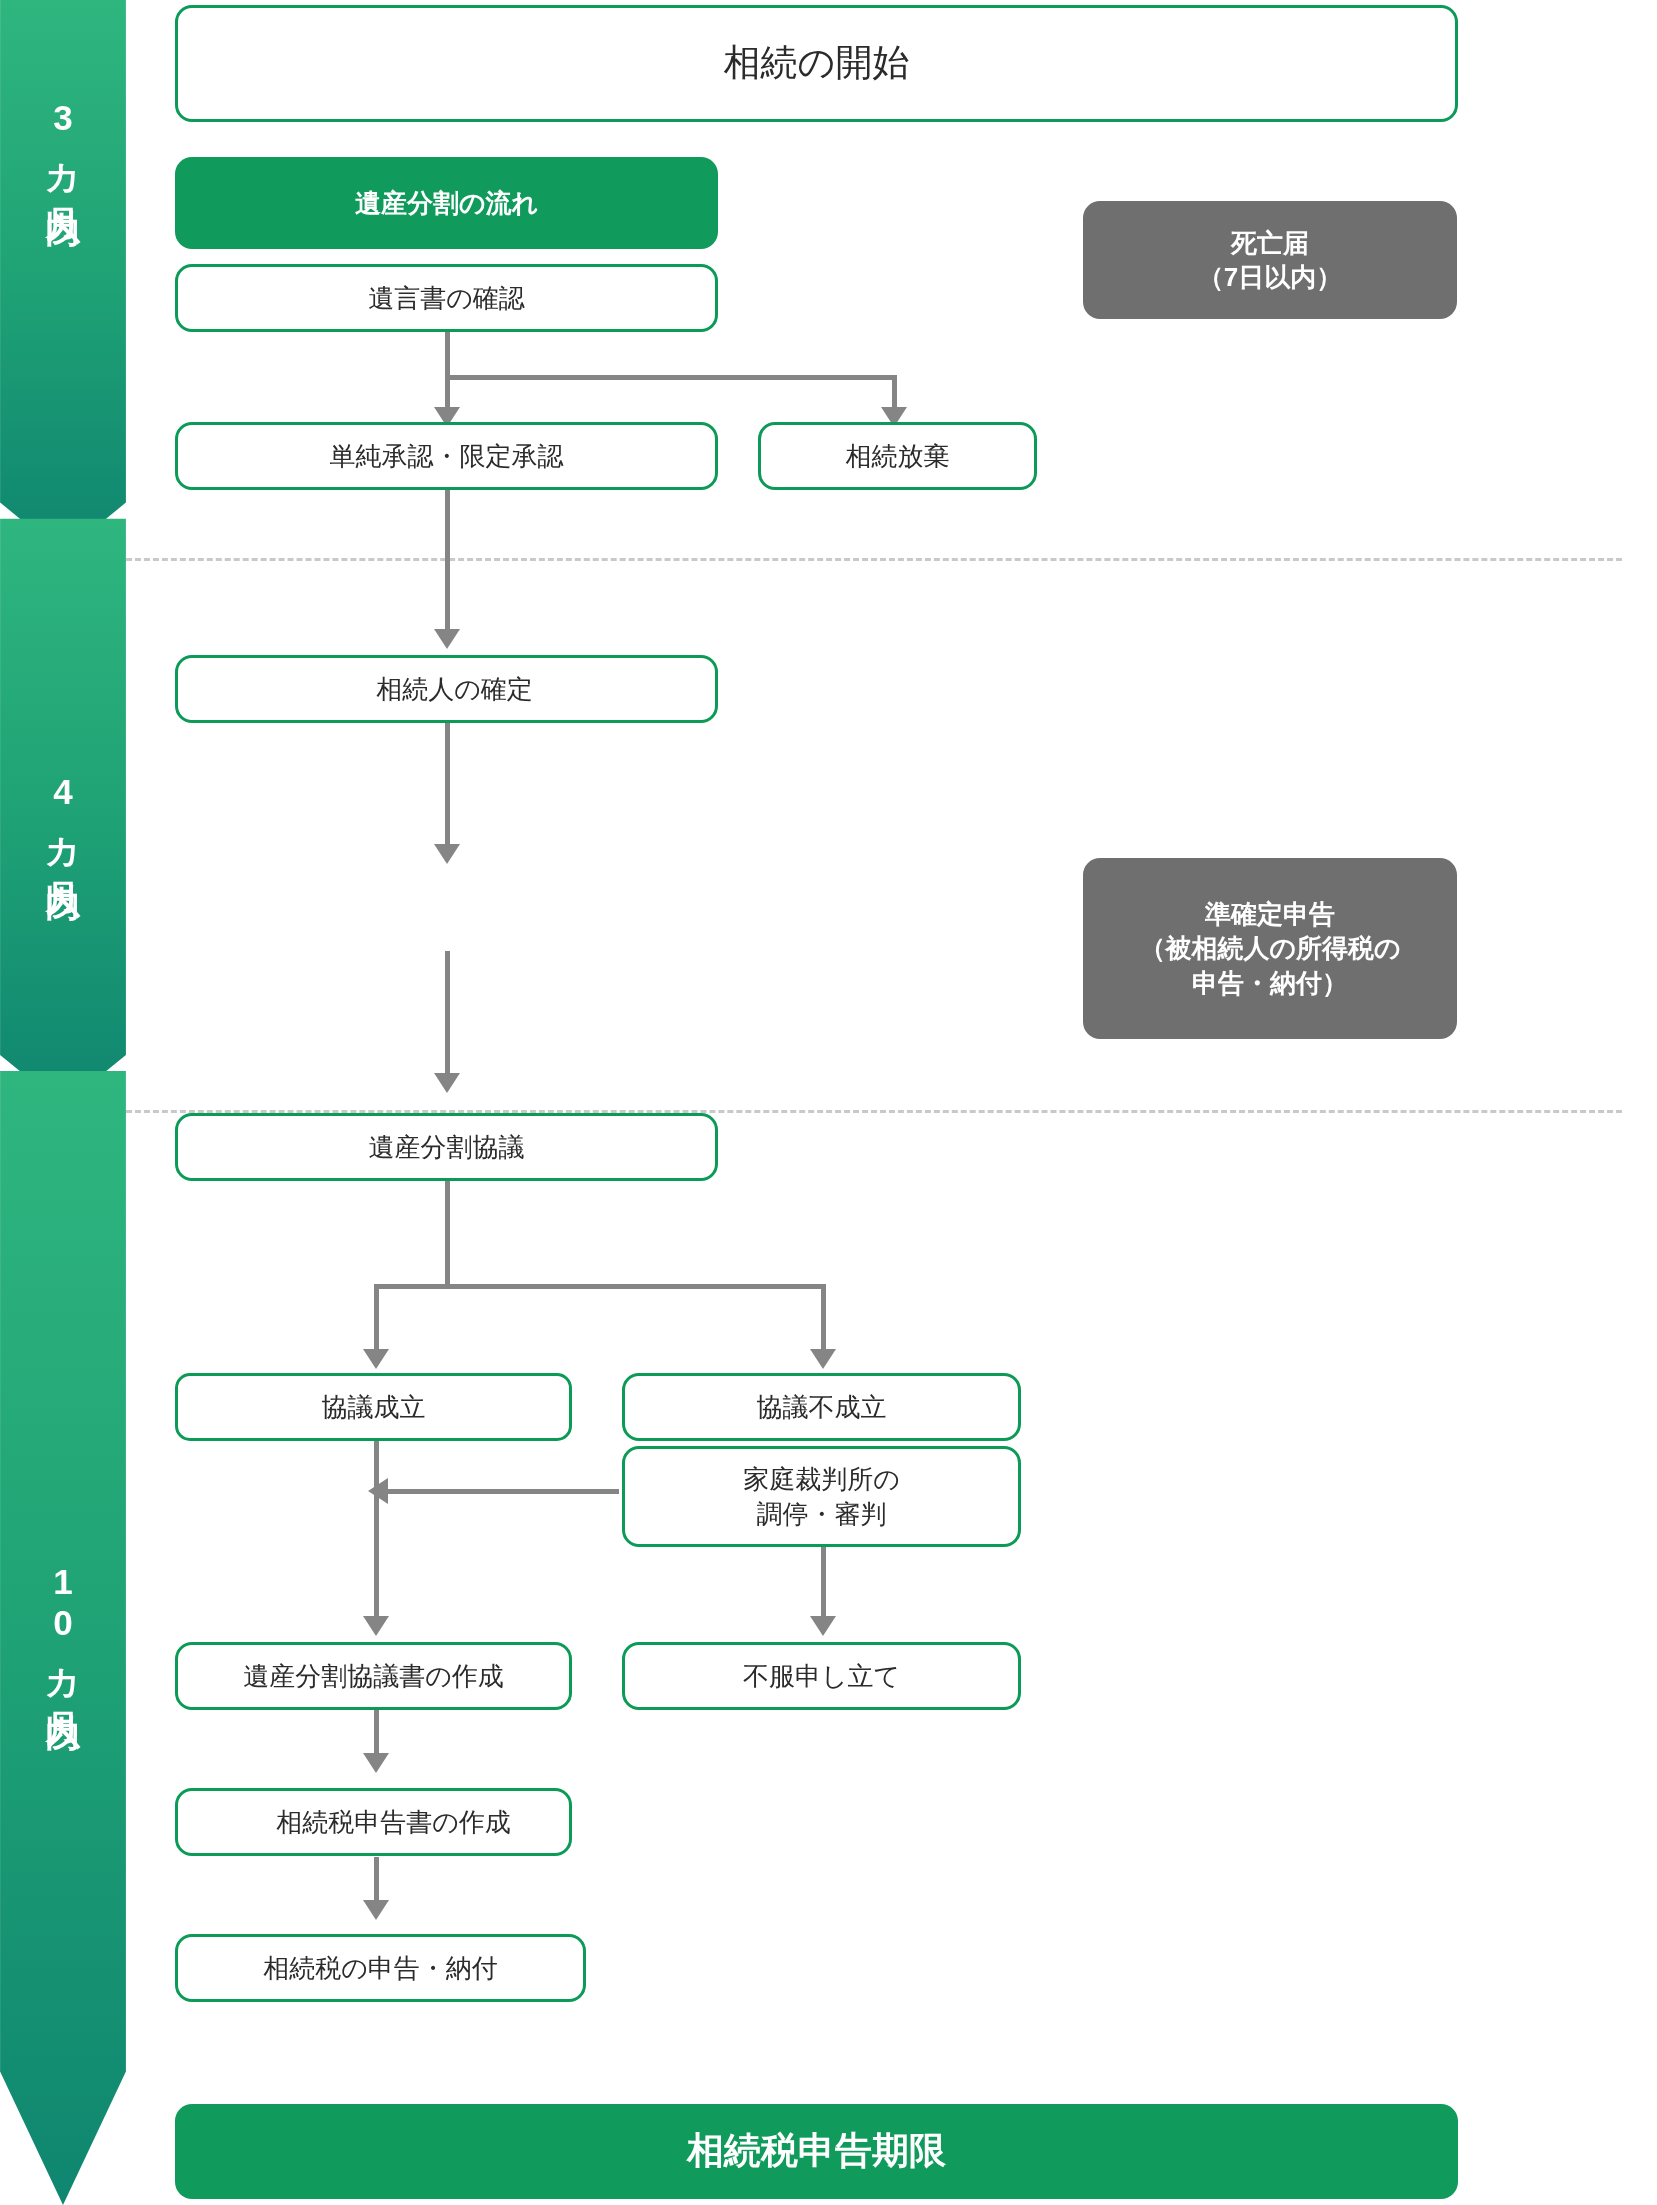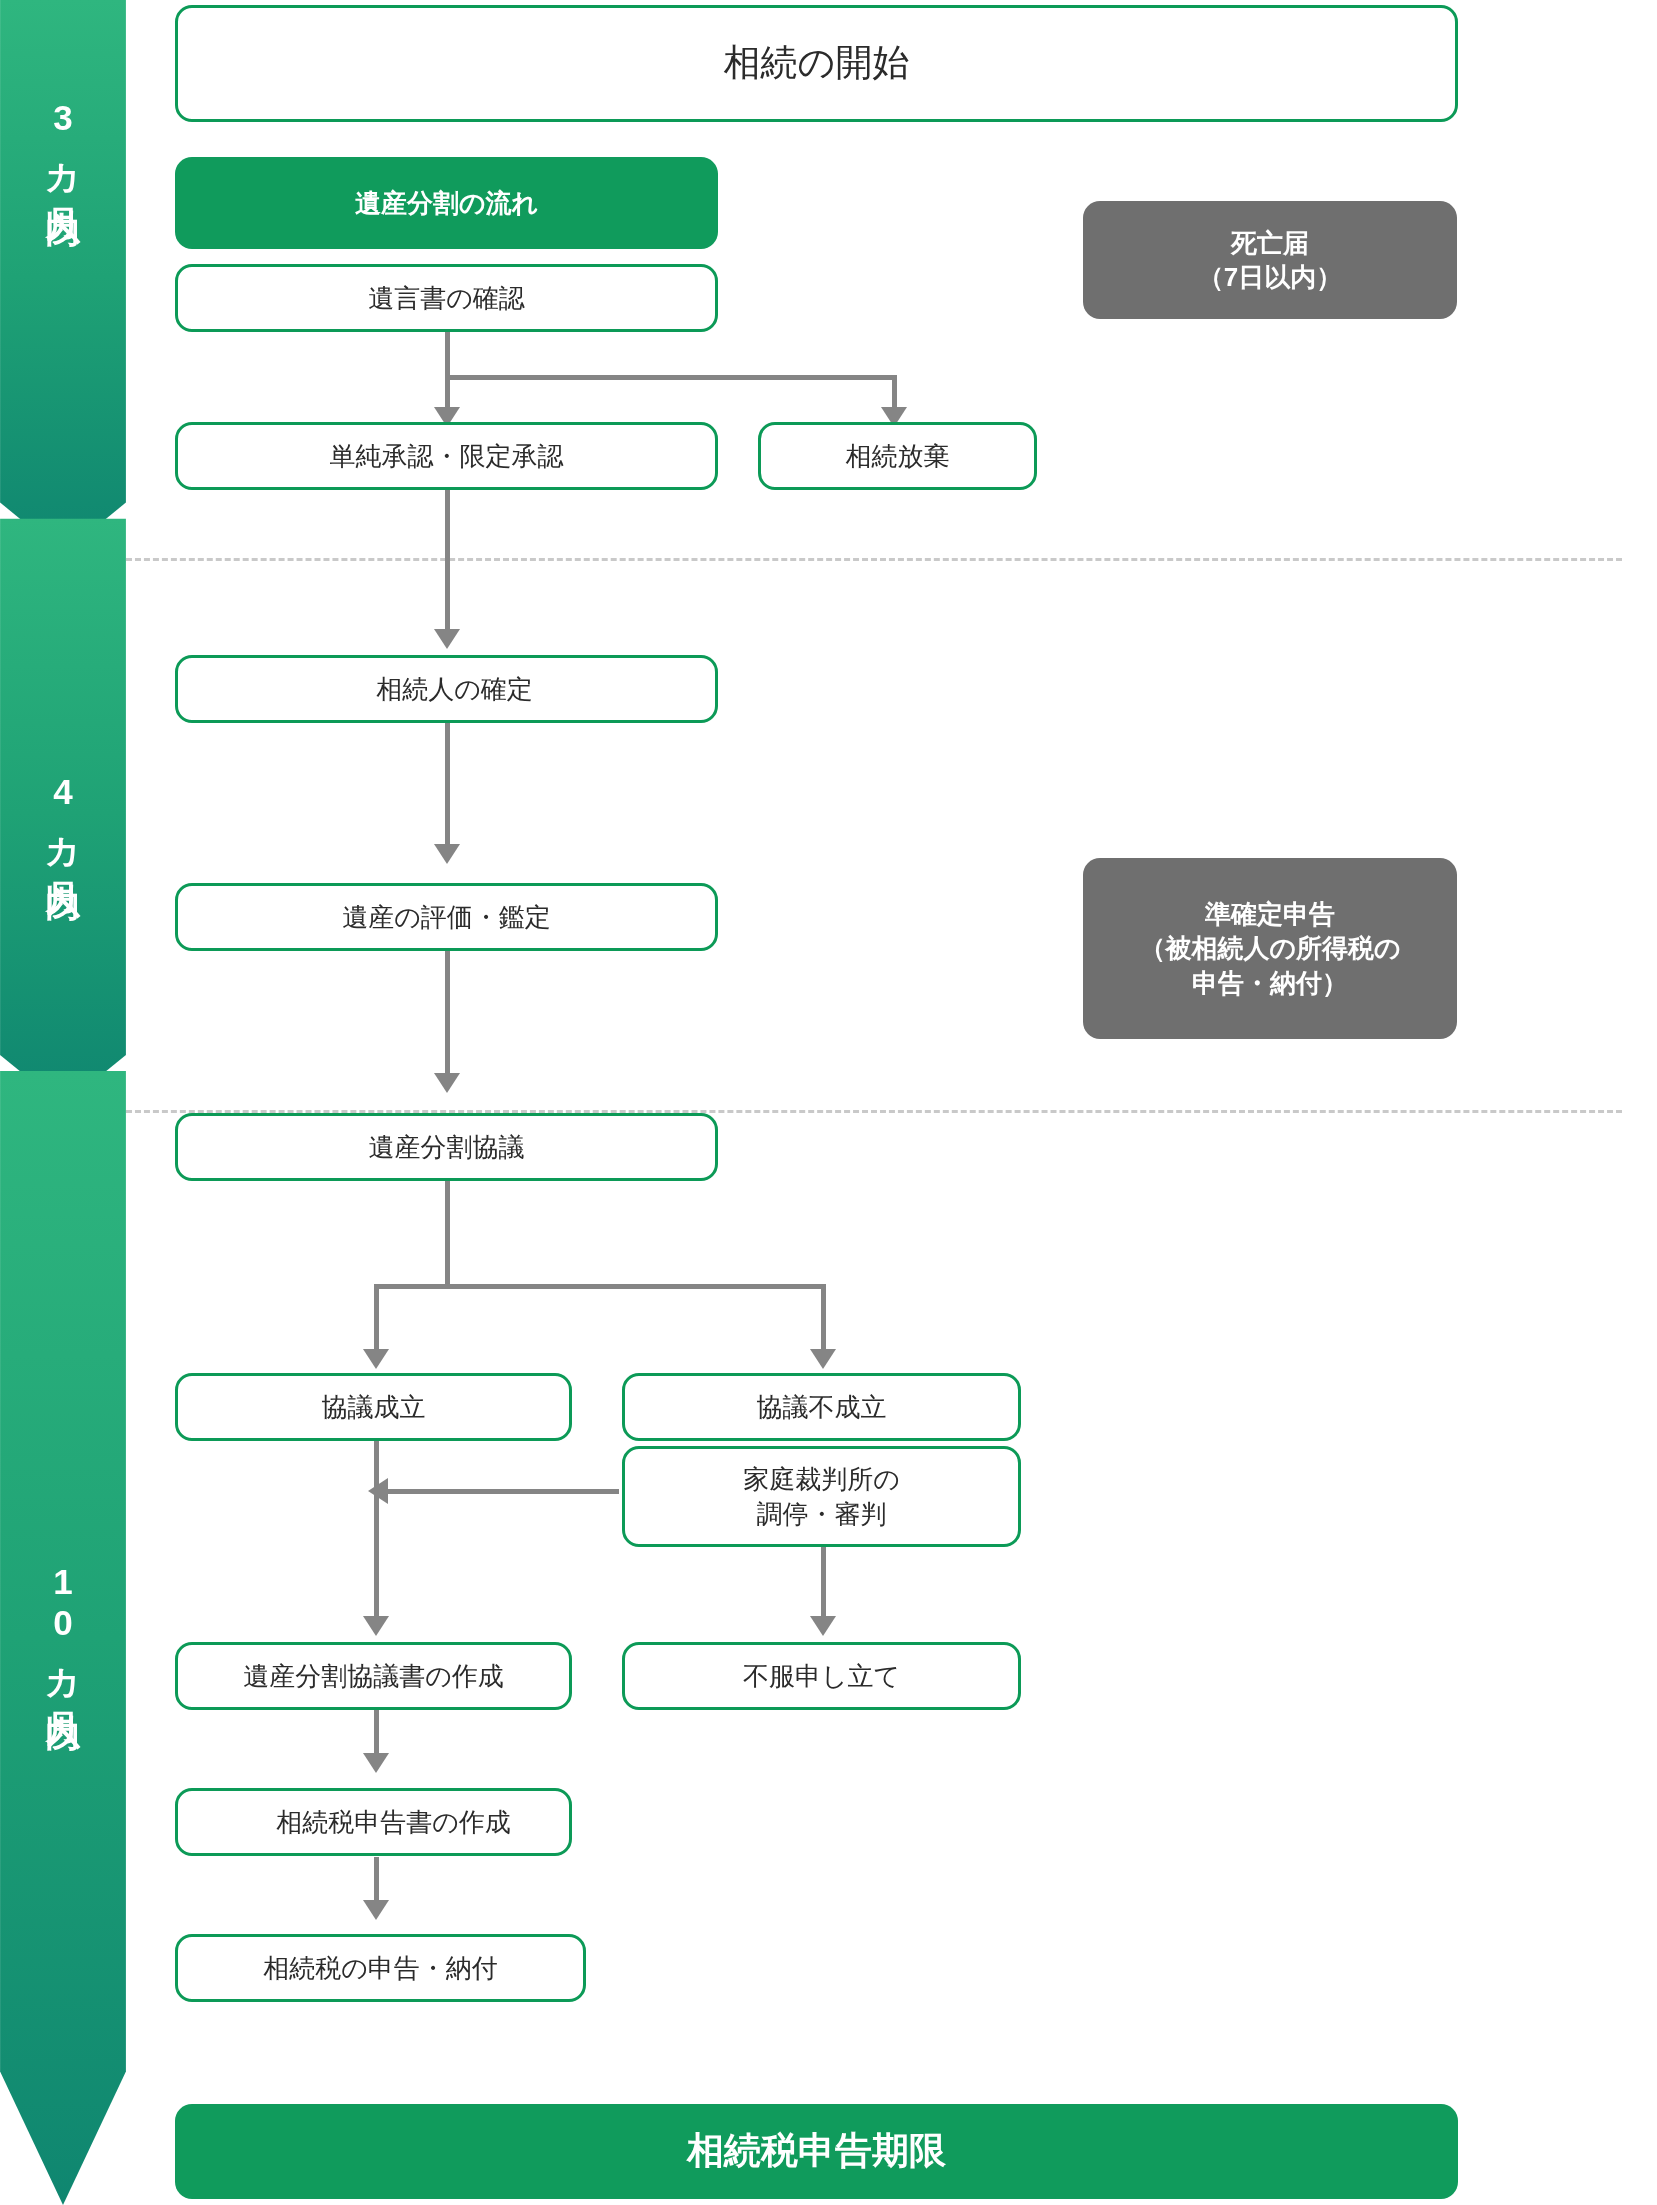--- a/index.html
+++ b/index.html
@@ -223,31 +223,30 @@
   </div>
 
   <div class="node outline" style="left:175px; top:264px; width:543px; height:68px;">遺言書の確認</div>
 
   <div class="node outline" style="left:175px; top:422px; width:543px; height:68px;">単純承認・限定承認</div>
 
   <div class="node outline" style="left:758px; top:422px; width:279px; height:68px;">相続放棄</div>
 
   <div class="node outline" style="left:175px; top:655px; width:543px; height:68px;padding-left:16px;">相続人の確定</div>
 
-  <div class="node outline" style="left:175px; top:883px; width:543px; height:68px;">遺産の評価・鑑定</div>
 
   <div class="node filled-gray" style="left:1083px; top:858px; width:374px; height:181px; flex-direction:column;">
     <span>準確定申告</span>
     <span>（被相続人の所得税の</span>
     <span>申告・納付）</span>
   </div>
 
   <div class="node outline" style="left:175px; top:1113px; width:543px; height:68px;">遺産分割協議</div>
 
-  <div class="node outline" style="left:175px; top:1373px; width:397px; height:68px; top:1373px;">協議成立</div>
+  <div class="node outline" style="left:175px; top:1373px; width:397px; height:68px; top:1373px;border-radius:15px;">協議成立</div>
 
   <div class="node outline" style="left:622px; top:1373px; width:399px; height:68px;">協議不成立</div>
 
   <div class="node outline" style="left:622px; top:1446px; width:399px; height:101px; flex-direction:column;">
     <span>家庭裁判所の</span>
     <span>調停・審判</span>
   </div>
 
   <div class="node outline" style="left:622px; top:1642px; width:399px; height:68px;">不服申し立て</div>
 

